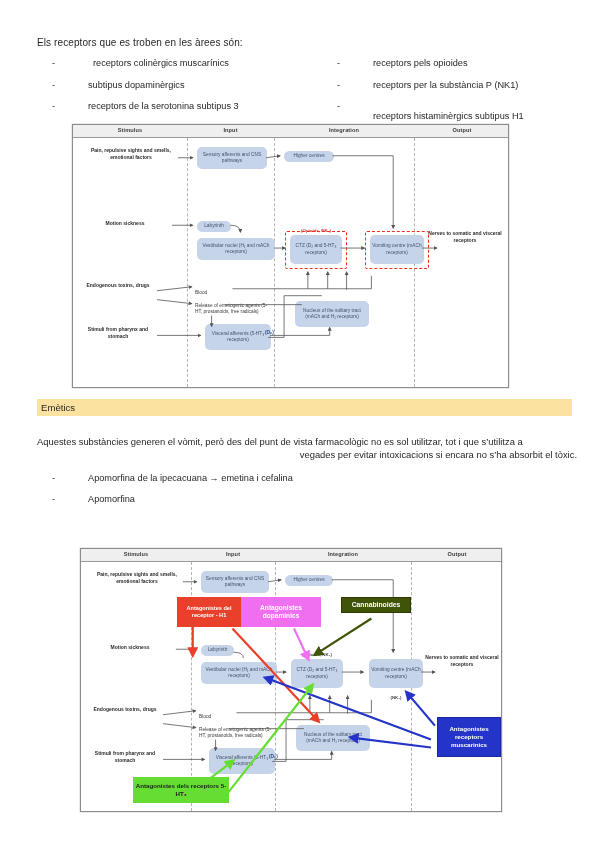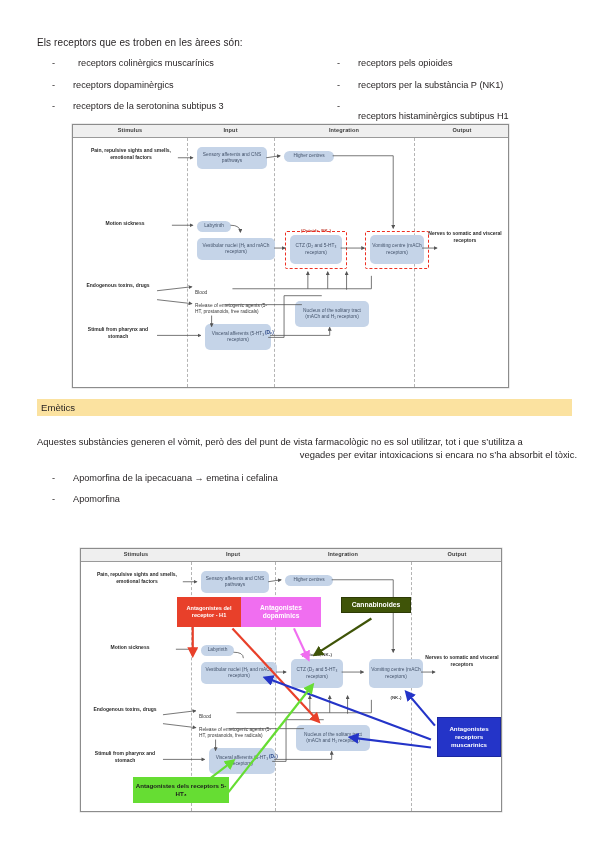--- a/index.html
+++ b/index.html
@@ -17,21 +17,21 @@
   .page { position:absolute; left:0; top:0; width:599px; height:848px; }
 
   .para {
     position:absolute;
     font-size: 10px;
     line-height: 1.35;
     color:#231f20;
     letter-spacing:0.01em;
   }
 
-  .bullet-row { position:absolute; font-size:9.2px; color:#231f20; }
+  .bullet-row { position:absolute; font-size:9.2px; color:#231f20;margin-left:15px; }
   .bullet-dash { position:absolute; font-size:9.2px; color:#231f20; }
 
   .hl {
     position:absolute;
     background:#fbe2a0;
     font-size:9.6px;
     color:#231f20;
     padding:3px 4px 3px 4px;
     line-height:1.25;
   }
@@ -153,21 +153,21 @@
 </head>
 <body>
 
 <div class="page">
 
   <div class="para" style="left:37px; top:36px;">Els receptors que es troben en les àrees són:</div>
 
   <div class="bullet-dash" style="left:52px; top:58px;">-</div>
   <div class="bullet-row" style="left:78px; top:58px;">receptors colinèrgics muscarínics</div>
   <div class="bullet-dash" style="left:52px; top:80px;">-</div>
-  <div class="bullet-row" style="left:73px; top:80px;">receptors dopaminèrgics</div>
+  <div class="bullet-row" style="left:73px; top:80px;">subtipus dopaminèrgics</div>
   <div class="bullet-dash" style="left:52px; top:101px;">-</div>
   <div class="bullet-row" style="left:73px; top:101px;text-align:right;">receptors de la serotonina subtipus 3</div>
 
   <div class="bullet-dash" style="left:337px; top:58px;">-</div>
   <div class="bullet-row" style="left:358px; top:58px;">receptors pels opioides</div>
   <div class="bullet-dash" style="left:337px; top:80px;">-</div>
   <div class="bullet-row" style="left:358px; top:80px;">receptors per la substància P (NK1)</div>
   <div class="bullet-dash" style="left:337px; top:101px;">-</div>
   <div class="bullet-row" style="left:358px; top:111px;">receptors histaminèrgics subtipus H1</div>
 

